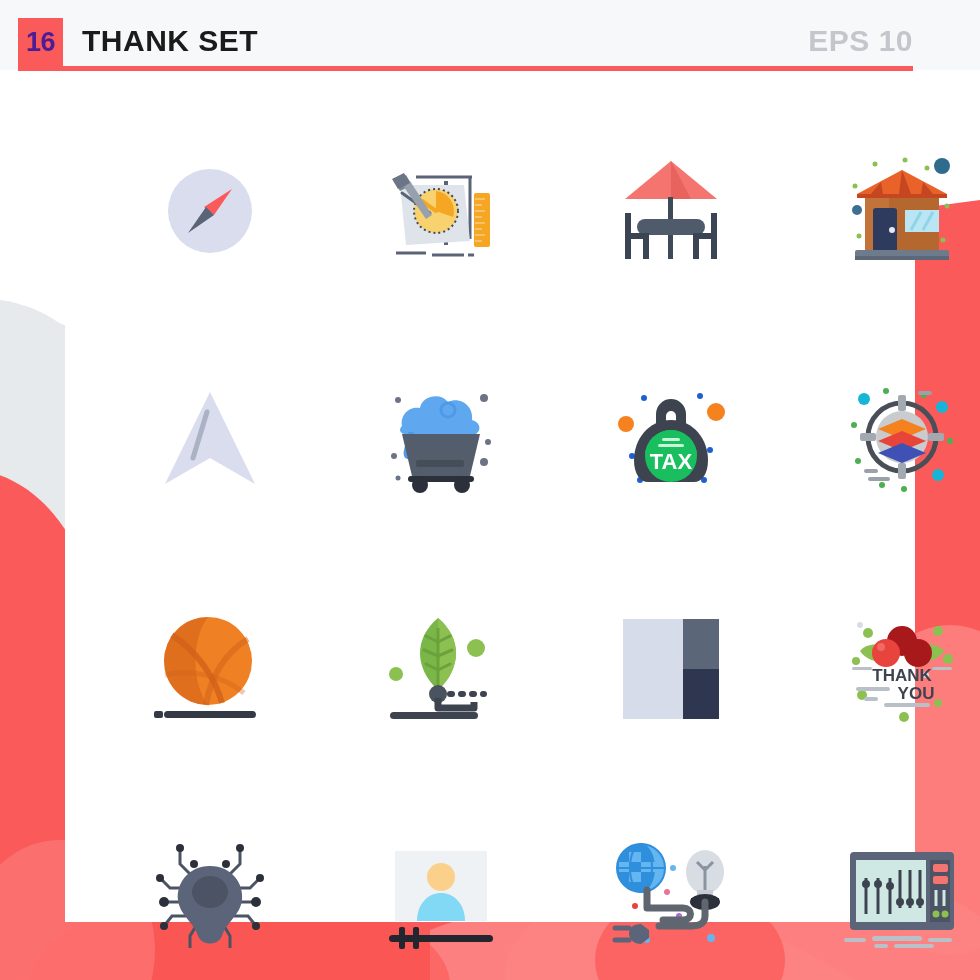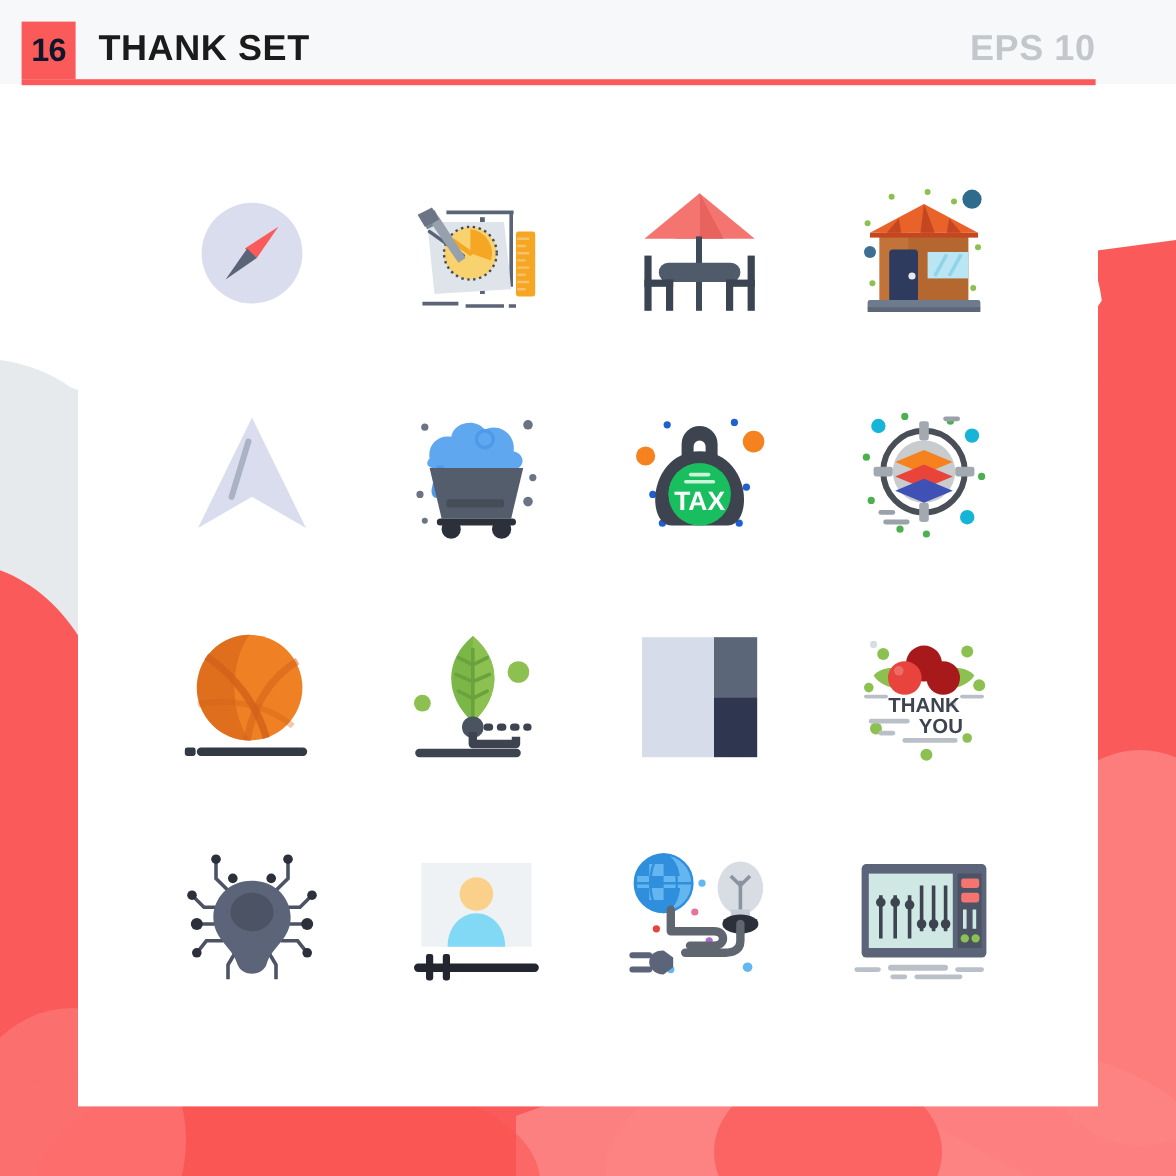--- a/index.html
+++ b/index.html
@@ -29,41 +29,42 @@
     background:transparent;
   }
   .hdr-band{
     position:absolute;left:0;top:0;width:980px;height:70px;background:#f7f8fa;
   }
   .hdr-rule{
     position:absolute;left:18px;top:66px;width:895px;height:5px;background:#fb5a5a;
   }
   .hdr-badge{
     position:absolute;left:18px;top:18px;width:45px;height:48px;
-    background:#fb5a5a;color:#0f172a;
+    background:#fb5a5a;color:#4c1d95;
     font-size:27px;font-weight:bold;
     display:flex;align-items:center;justify-content:center;
     letter-spacing:-0.5px;
   }
   .hdr-title{
     position:absolute;left:82px;top:24px;
     font-size:30px;font-weight:bold;color:#1b1b1b;letter-spacing:0.5px;
   }
   .hdr-eps{
     position:absolute;right:67px;top:24px;
     font-size:30px;font-weight:bold;color:#c3c7cc;letter-spacing:0.5px;
   }
 
   
   .grid{
     position:absolute;left:117px;top:118px;
     width:746px;height:740px;
     display:grid;
     grid-template-columns:repeat(4,186.5px);
     grid-template-rows:repeat(4,185px);
+    gap:44px;
   }
   .cell{
     position:relative;
     display:flex;align-items:center;justify-content:center;
   }
   .cell svg{display:block;}
 </style>
 </head>
 <body>
 

